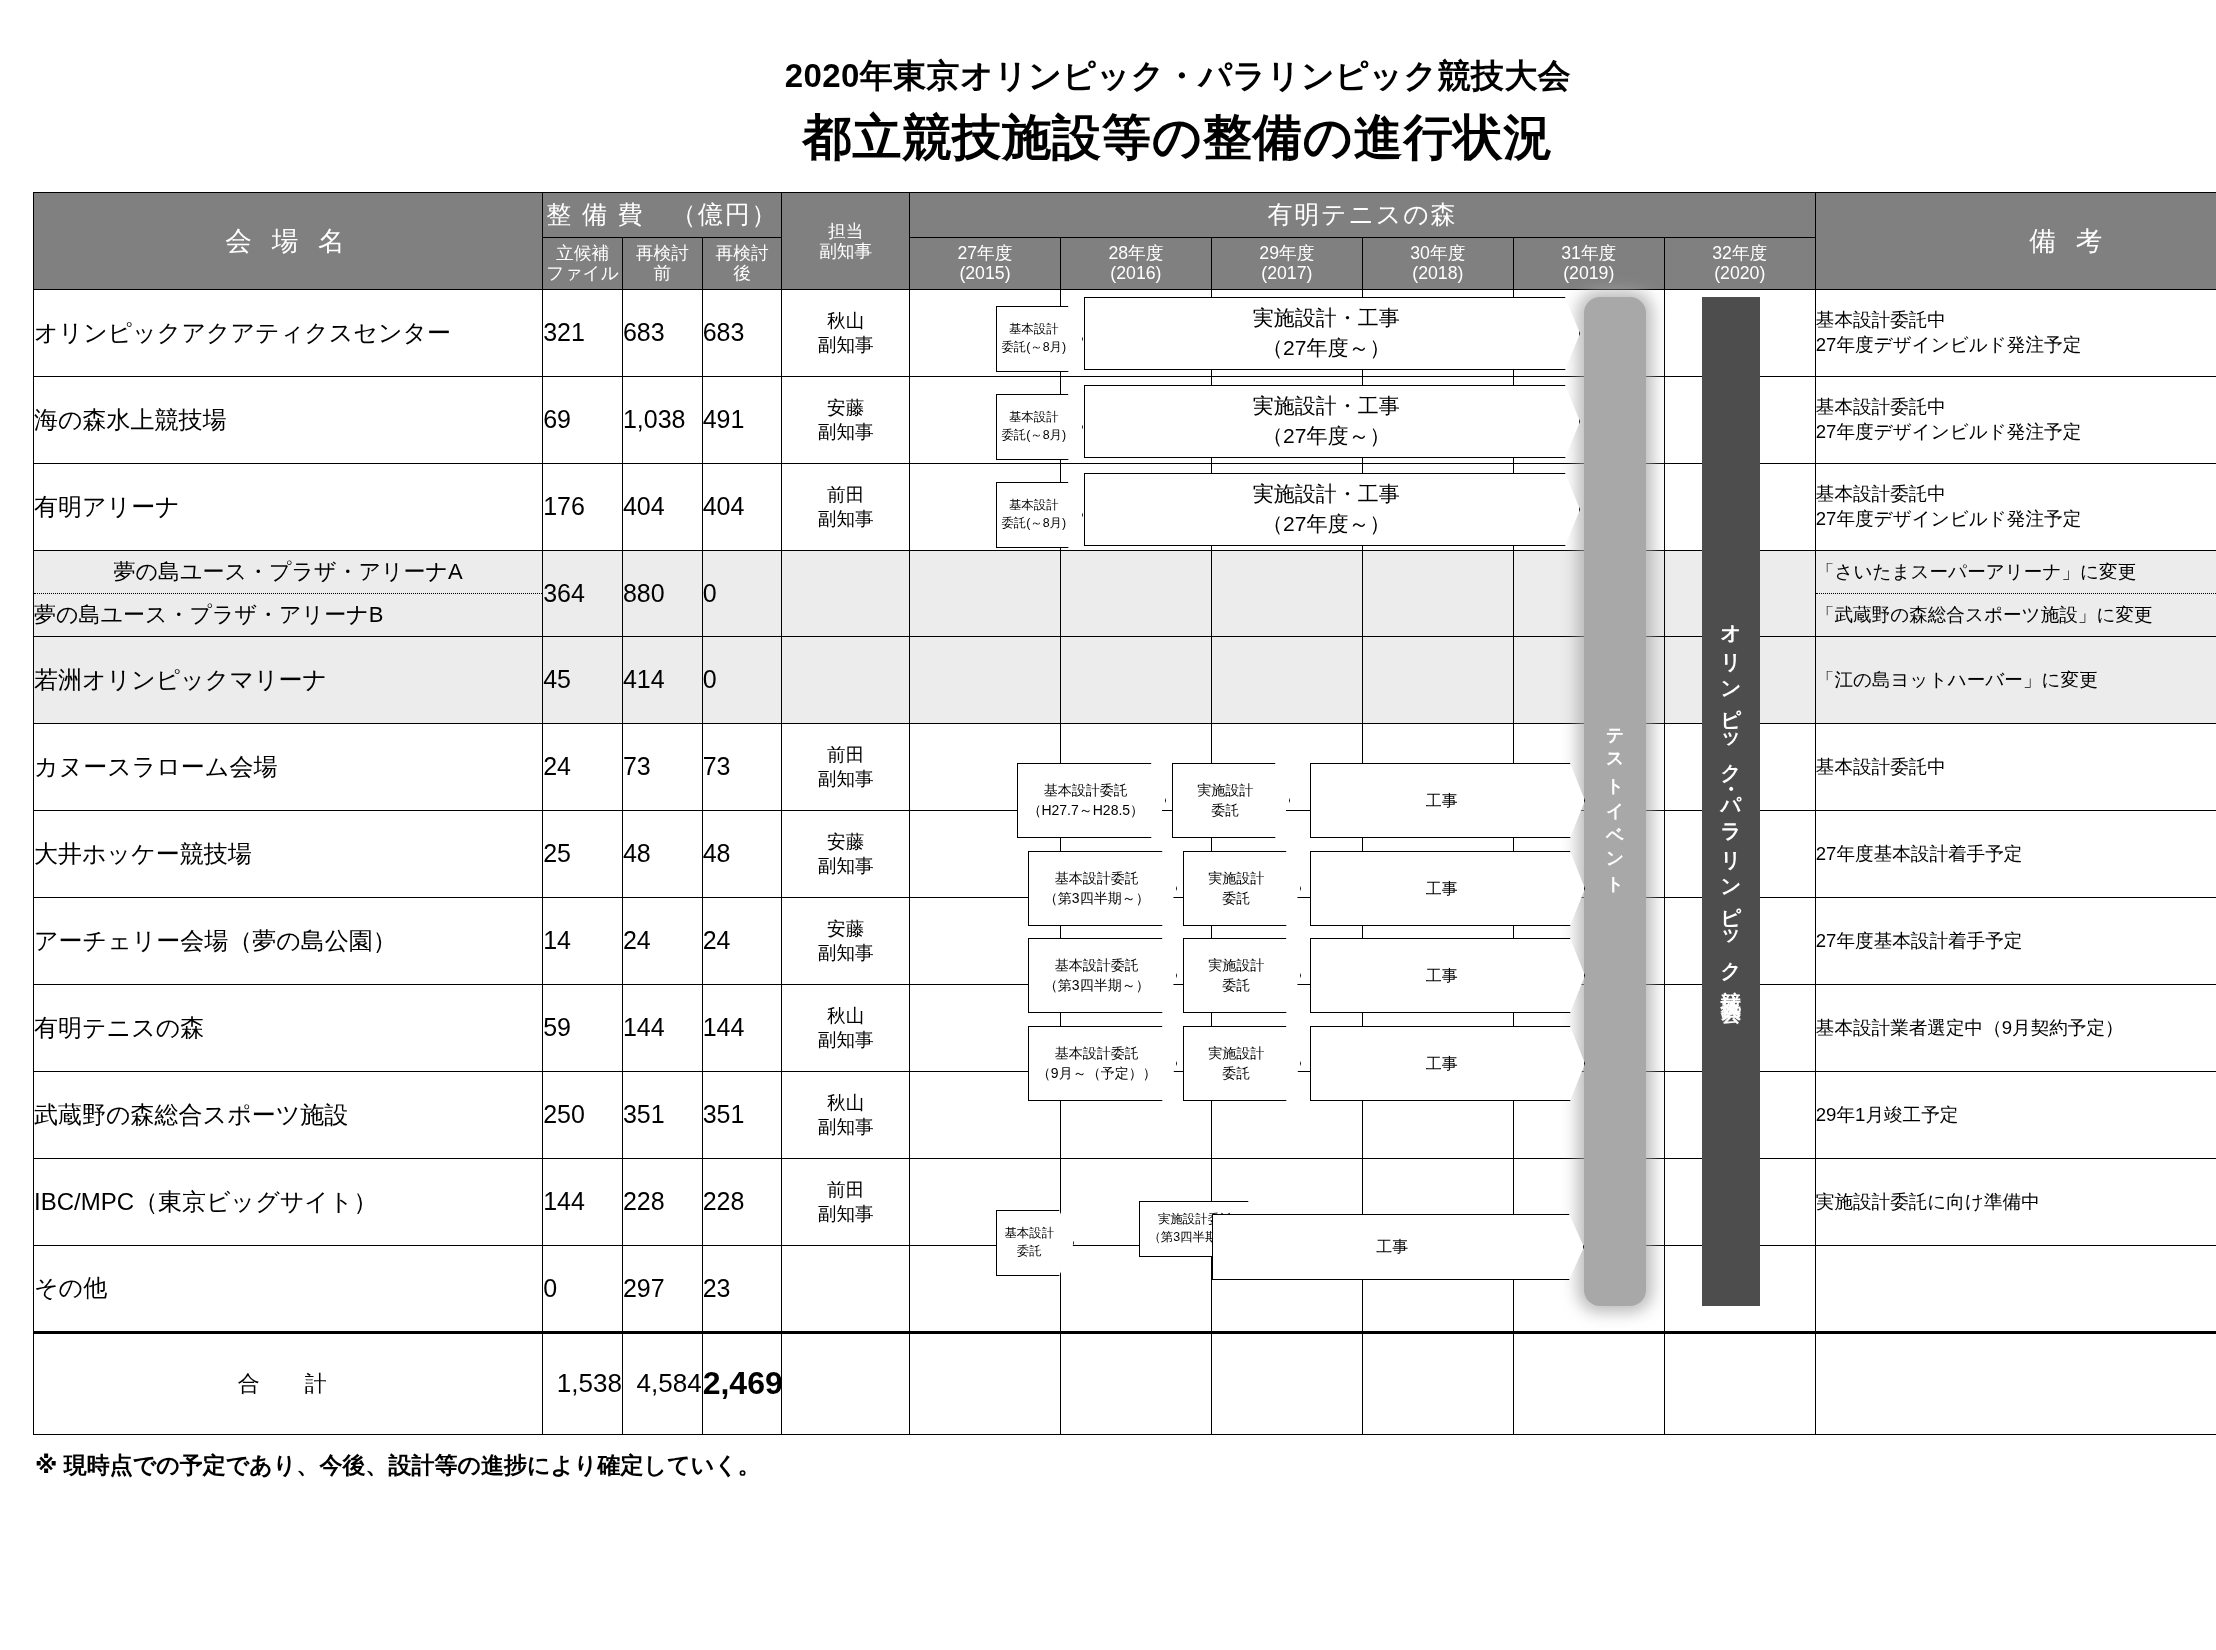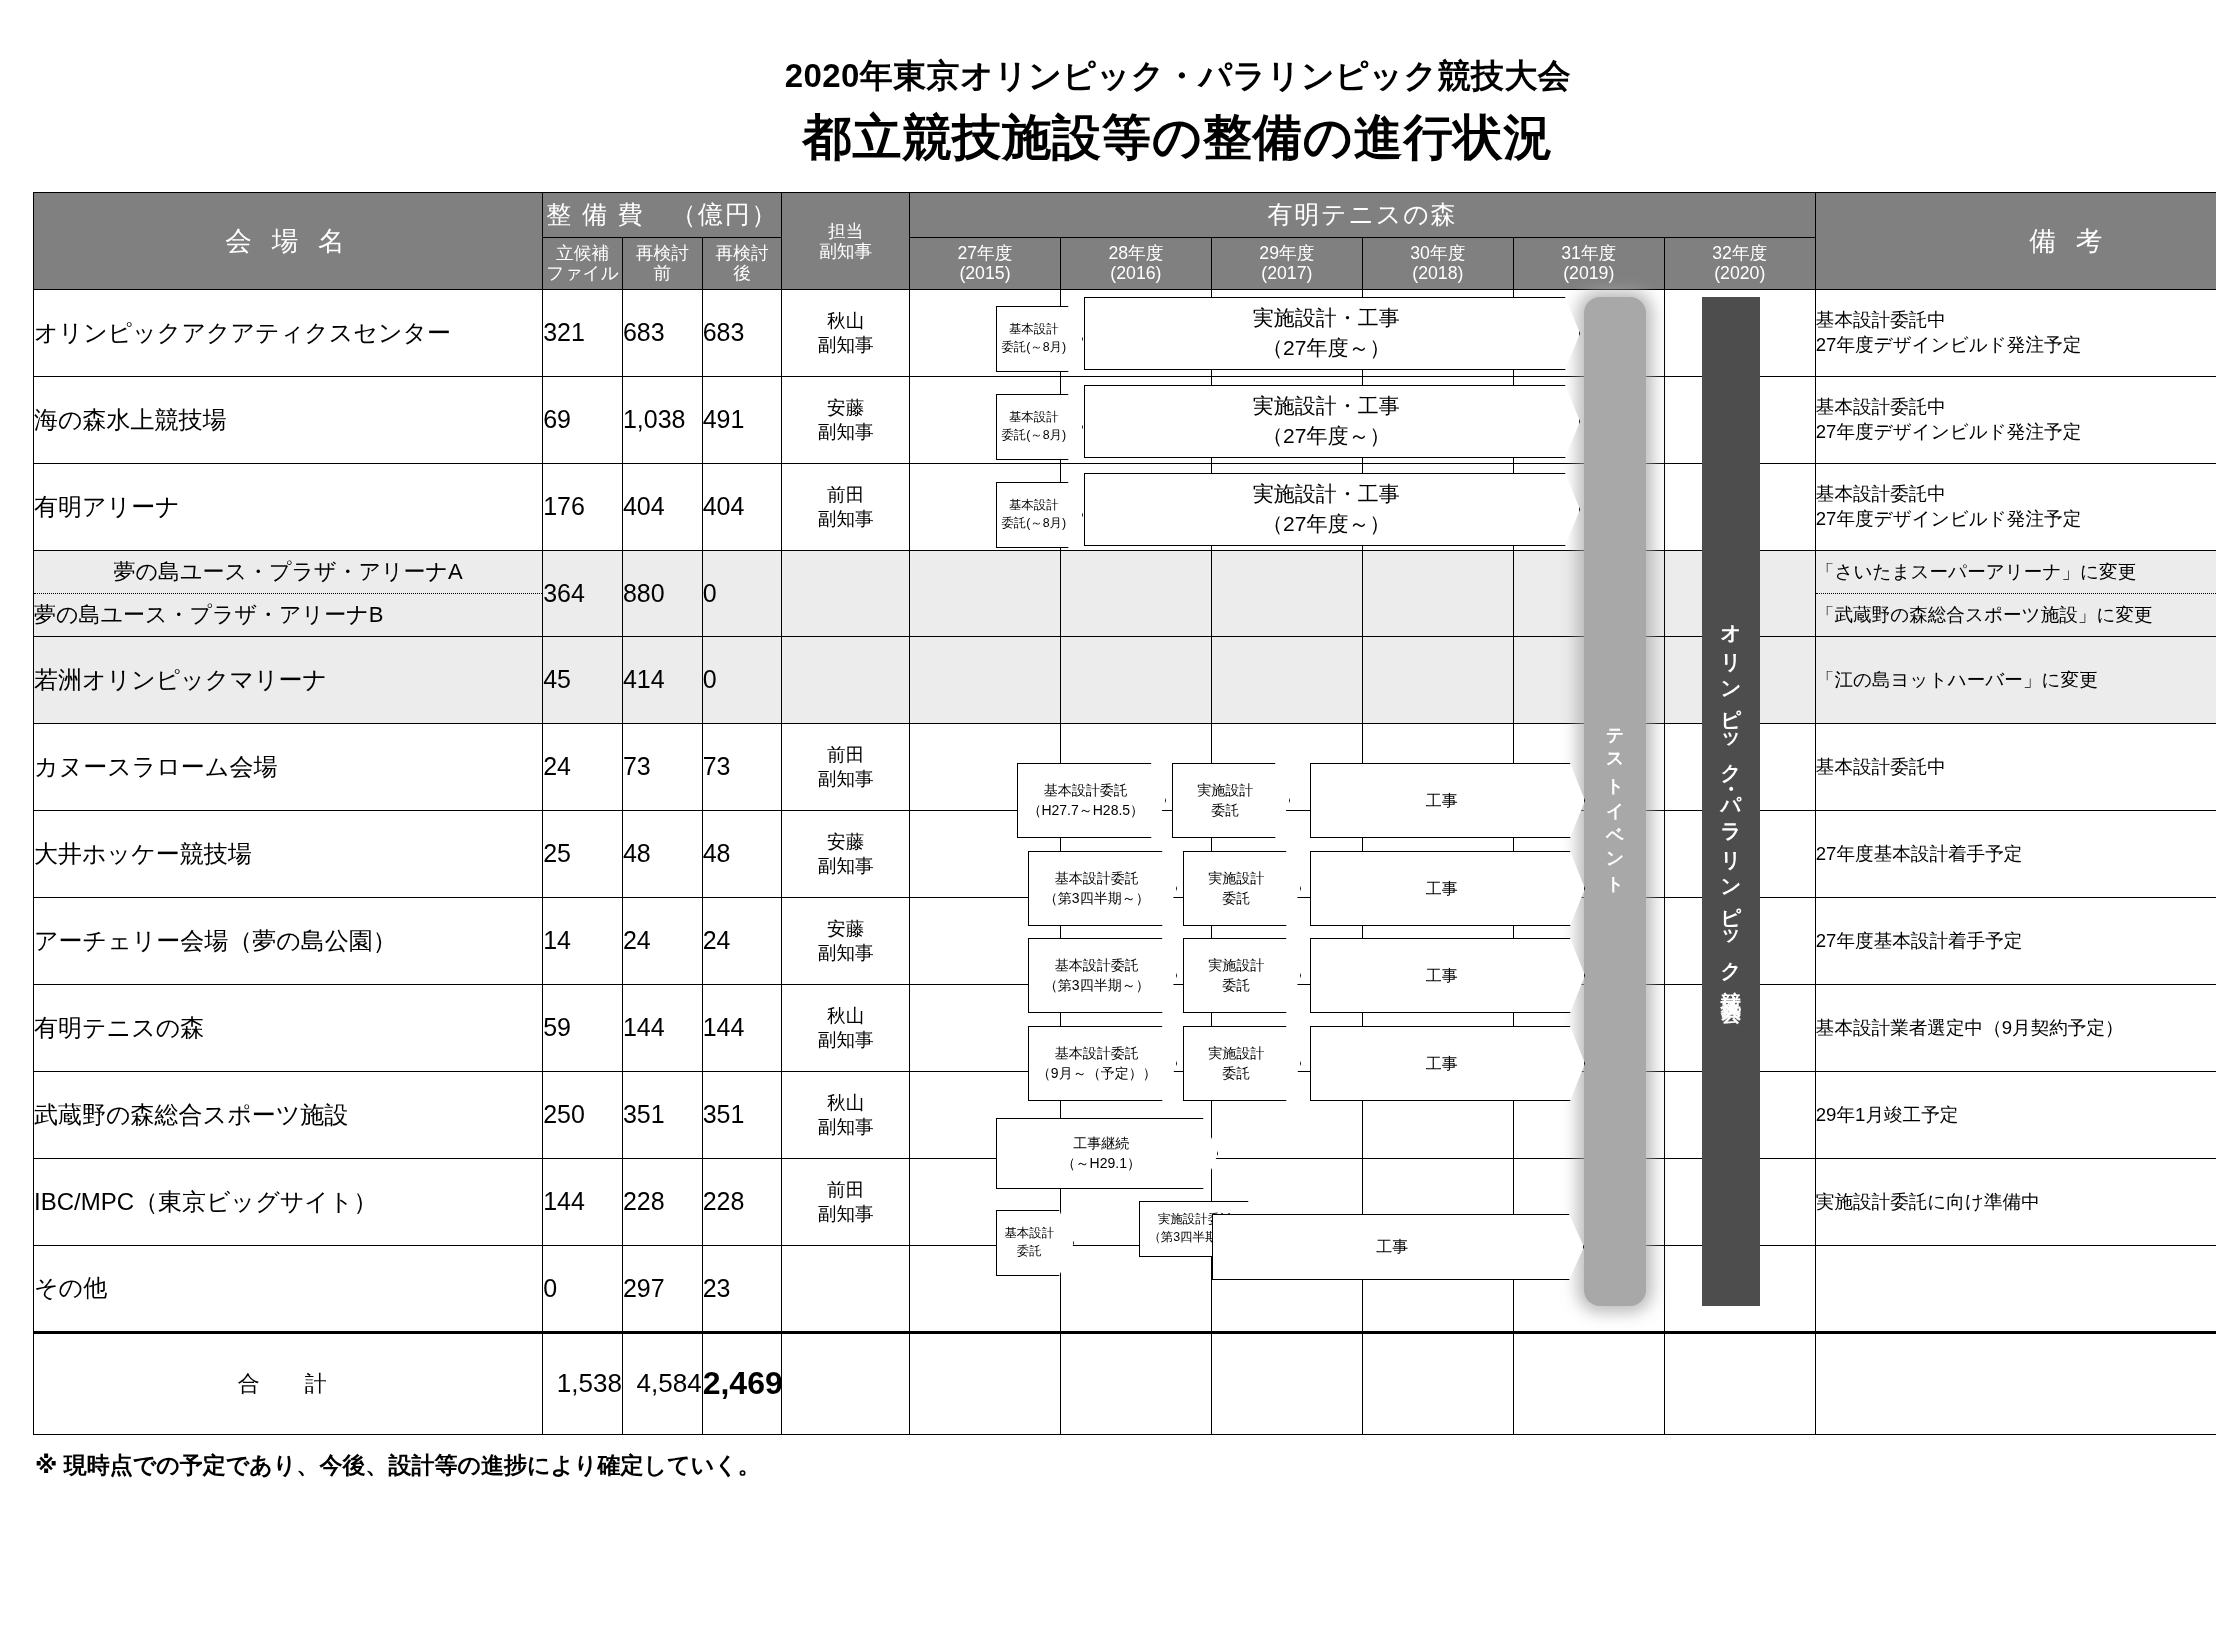--- a/index.html
+++ b/index.html
@@ -517,26 +517,20 @@
       <div class="bar sm" style="left:1150px;top:834px;width:118px;height:75px;">
         <span class="in">
           <span>実施設計</span><br>
           <span>委託</span>
         </span>
       </div>
       <div class="bar" style="left:1277px;top:834px;width:275px;height:75px;">
         <span class="in">工事</span>
       </div>
 
-      <div class="bar sm" style="left:963px;top:926px;width:222px;height:71px;">
-        <span class="in">
-          <span>工事継続</span><br>
-          <span>（～H29.1）</span>
-        </span>
-      </div>
 
       <div class="bar xs" style="left:963px;top:1018px;width:78px;height:66px;">
         <span class="in">
           <span>基本設計</span><br>
           <span>委託</span>
         </span>
       </div>
       <div class="bar xs" style="left:1106px;top:1009px;width:124px;height:56px;align-items:center;">
         <span class="in">
           <span>実施設計委託</span><br>

